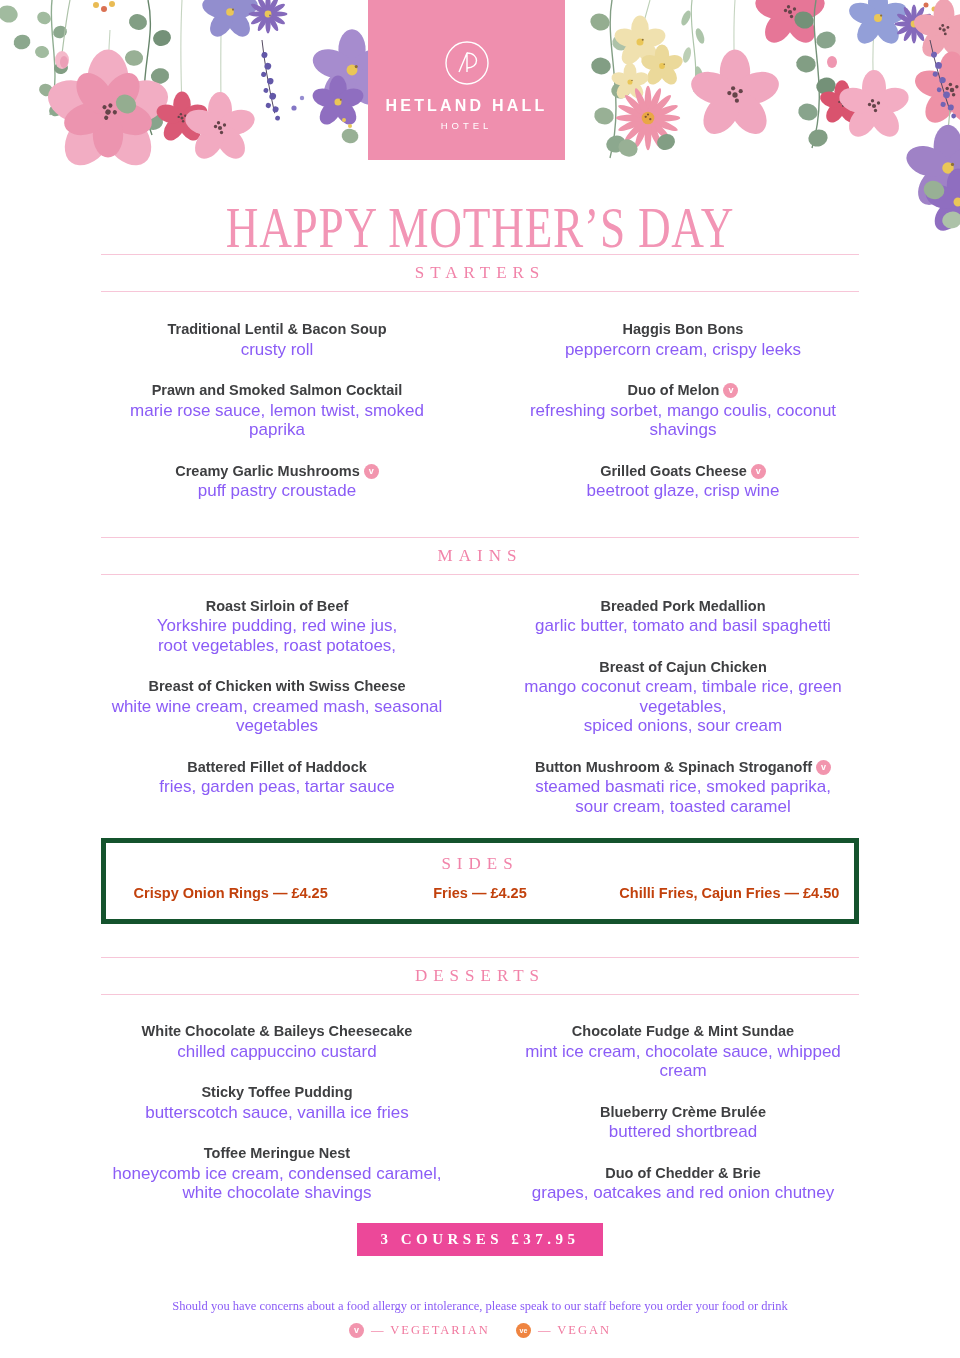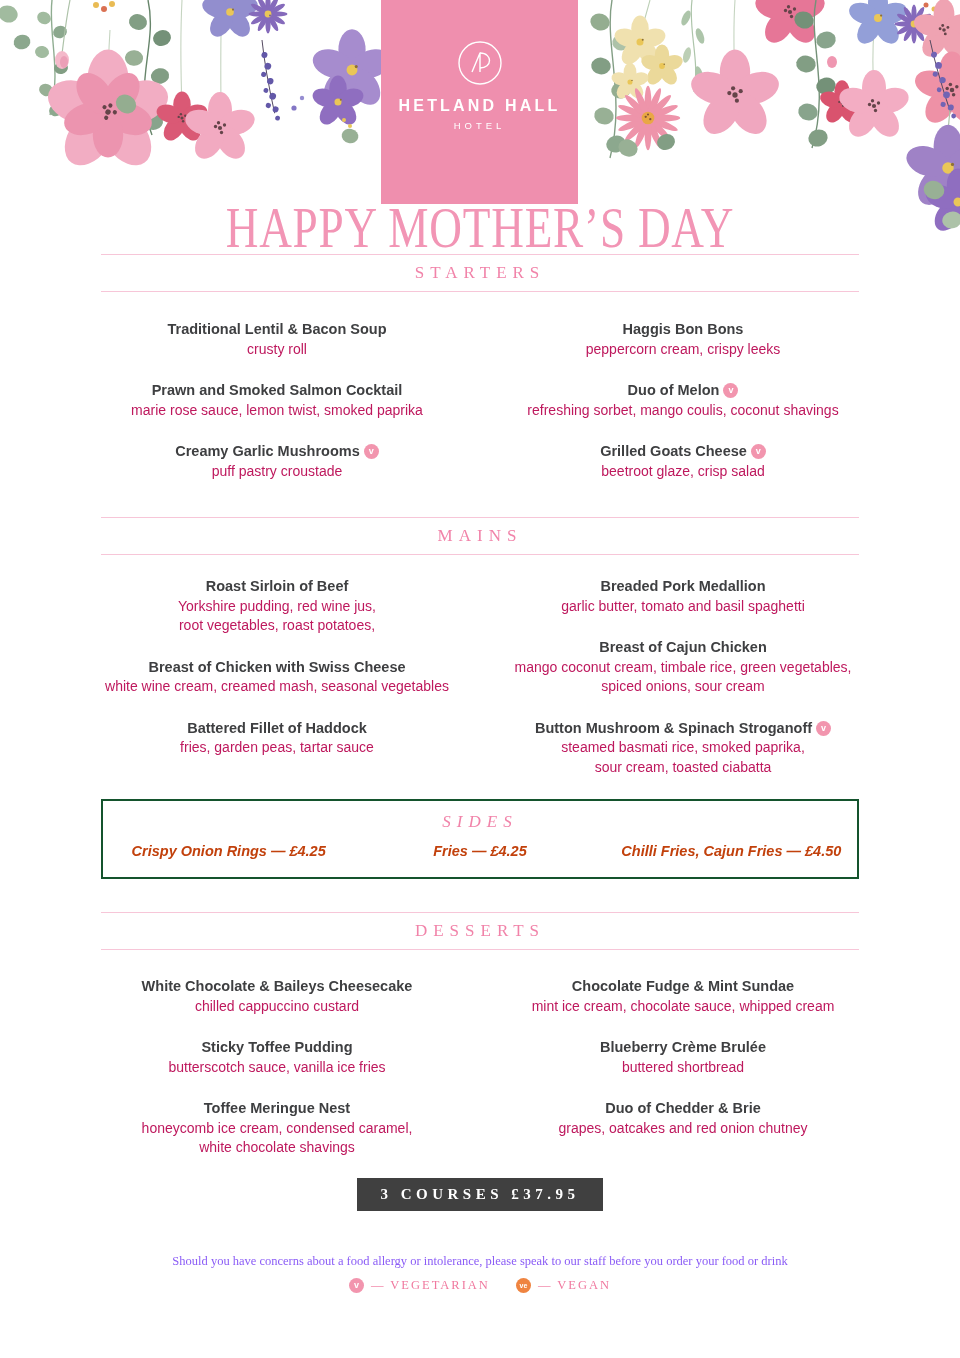--- a/index.html
+++ b/index.html
@@ -1,21 +1,21 @@
 <!DOCTYPE html>
 <html><head>
 <meta charset="utf-8">
 <style>
   html,body{margin:0;padding:0;background:#fff;}
   .page{position:relative;width:960px;height:1358px;background:#fff;overflow:hidden;
         font-family:"Liberation Sans",sans-serif;color:#3f4142;}
   
   .header{position:relative;height:160px;}
   .florals{position:absolute;top:0;left:0;width:960px;height:240px;pointer-events:none;}
-  .logo-box{position:absolute;top:0;left:381px;width:197px;height:204px;background:#ef8fae;
+  .logo-box{position:absolute;top:0;left:368px;width:197px;height:160px;background:#ef8fae;
             color:#fff;text-align:center;z-index:2;}
   .monogram{margin-top:40px;}
   .brand-name{font-size:16px;font-weight:bold;letter-spacing:3.2px;margin-top:7px;}
   .brand-sub{font-size:9.5px;letter-spacing:4px;margin-top:5px;}
   
   .title{position:relative;z-index:1;margin:42px 0 0;text-align:center;font-weight:normal;
          font-family:"Liberation Serif",serif;color:#f295b5;font-size:58px;line-height:52px;}
   .title span{display:inline-block;transform:scaleX(.78);letter-spacing:1px;white-space:nowrap;}
   
   .content{width:758px;margin:0 auto;}
@@ -25,33 +25,33 @@
   .m-starters{}
   .m-mains{margin-top:36px;}
   .m-desserts{margin-top:33px;}
   .cols{display:flex;justify-content:space-between;}
   .c-starters{margin-top:28px;}
   .c-mains{margin-top:22px;}
   .c-desserts{margin-top:27px;}
   .col{width:352px;display:flex;flex-direction:column;gap:22px;}
   .item{text-align:center;}
   .item-name{font-weight:bold;font-size:14.5px;line-height:19.5px;color:#3e3f41;}
-  .item-desc{font-size:14px;line-height:19.5px;color:#be185d;white-space:pre-line;}
+  .item-desc{font-size:17px;line-height:19.5px;color:#8b5cf6;white-space:pre-line;}
   .vbadge{display:inline-flex;align-items:center;justify-content:center;
           width:15px;height:15px;border-radius:50%;background:#f295ae;color:#fff;
           font-size:9px;font-weight:bold;margin-left:4px;vertical-align:2px;
           font-family:"Liberation Sans",sans-serif;letter-spacing:0;}
   .vebadge{background:#ef8440;font-size:7px;}
   
-  .sides-box{border:2px solid #14532d;margin-top:22px;padding:12px 0 16px;font-style:italic;}
+  .sides-box{border:5px solid #14532d;margin-top:22px;padding:12px 0 16px;}
   .sides-title{padding:0 0 10px;}
   .sides-items{display:grid;grid-template-columns:1fr 1fr 1fr;align-items:center;}
   .side-item{text-align:center;font-weight:bold;font-size:14.5px;line-height:20px;color:#c2410c;}
   
-  .banner{width:246px;height:33px;margin:20px auto 0;background:#404040;color:#fff;
+  .banner{width:246px;height:33px;margin:20px auto 0;background:#ec4899;color:#fff;
           display:flex;align-items:center;justify-content:center;
           font-family:"Liberation Serif",serif;font-weight:bold;font-size:15px;letter-spacing:4.5px;}
   .allergy{margin:42px 0 0;text-align:center;font-family:"Liberation Serif",serif;
            color:#8b5cf6;font-size:12.5px;line-height:16px;}
   .legend{display:flex;justify-content:center;align-items:center;gap:26px;margin-top:9px;}
   .legend-item{display:inline-flex;align-items:center;gap:7px;}
   .legend-label{font-family:"Liberation Serif",serif;color:#f0799f;font-size:12.5px;letter-spacing:2px;}
   .legend .vbadge{margin-left:0;vertical-align:0;}
 </style>
 </head>
@@ -276,21 +276,21 @@
           <div class="item">
             <div class="item-name"><span>Haggis Bon Bons</span></div>
             <div class="item-desc">peppercorn cream, crispy leeks</div>
           </div>
           <div class="item">
             <div class="item-name"><span>Duo of Melon</span><span class="vbadge">v</span></div>
             <div class="item-desc">refreshing sorbet, mango coulis, coconut shavings</div>
           </div>
           <div class="item">
             <div class="item-name"><span>Grilled Goats Cheese</span><span class="vbadge">v</span></div>
-            <div class="item-desc">beetroot glaze, crisp salad</div>
+            <div class="item-desc">beetroot glaze, crisp wine</div>
           </div>
         </div>
       </div>
     </section>
 
     <section>
       <div class="sec-head m-mains">
         <div class="rule"></div>
         <div class="sec-title">MAINS</div>
         <div class="rule"></div>
@@ -317,21 +317,21 @@
             <div class="item-desc">garlic butter, tomato and basil spaghetti</div>
           </div>
           <div class="item">
             <div class="item-name"><span>Breast of Cajun Chicken</span></div>
             <div class="item-desc">mango coconut cream, timbale rice, green vegetables,
 spiced onions, sour cream</div>
           </div>
           <div class="item">
             <div class="item-name"><span>Button Mushroom &amp; Spinach Stroganoff</span><span class="vbadge">v</span></div>
             <div class="item-desc">steamed basmati rice, smoked paprika,
-sour cream, toasted ciabatta</div>
+sour cream, toasted caramel</div>
           </div>
         </div>
       </div>
     </section>
 
     <section class="sides-box">
       <div class="sec-title sides-title">SIDES</div>
       <div class="sides-items">
         <div class="side-item">Crispy Onion Rings — £4.25</div>
         <div class="side-item">Fries — £4.25</div>

